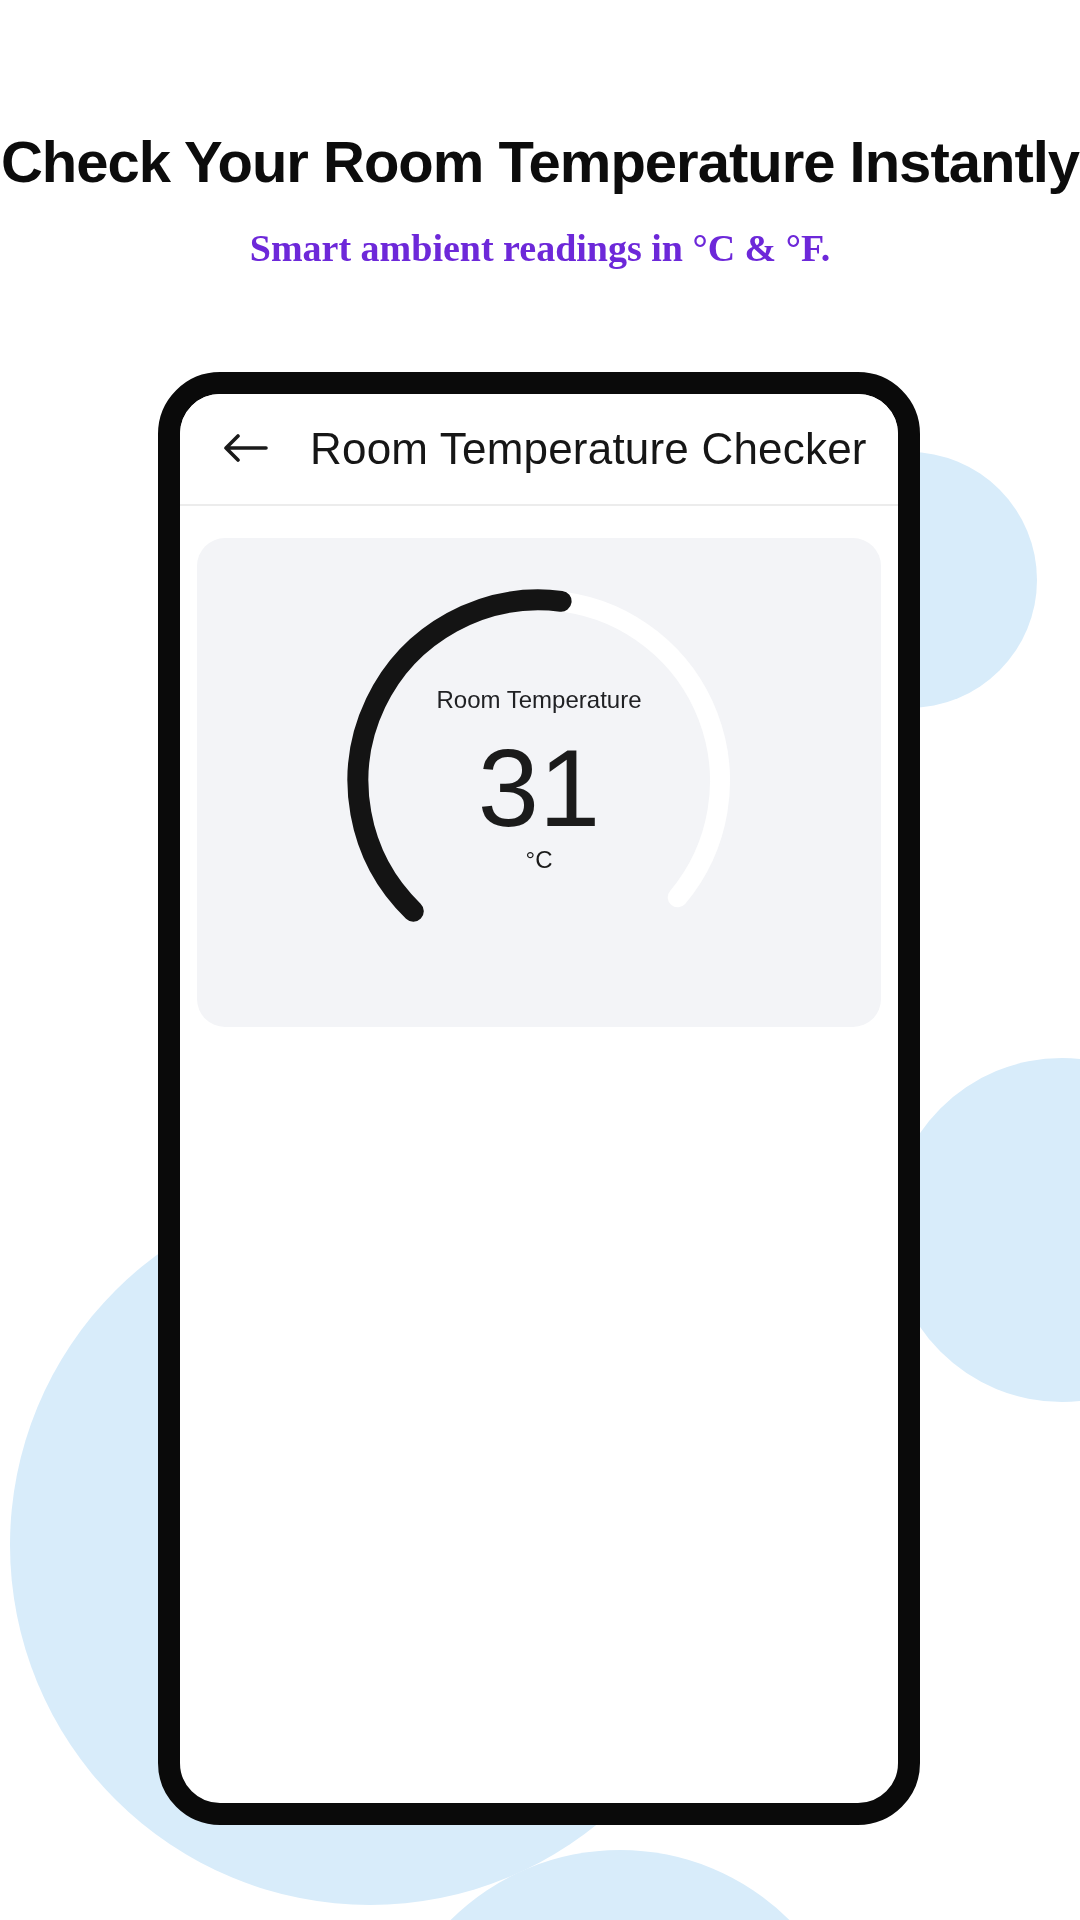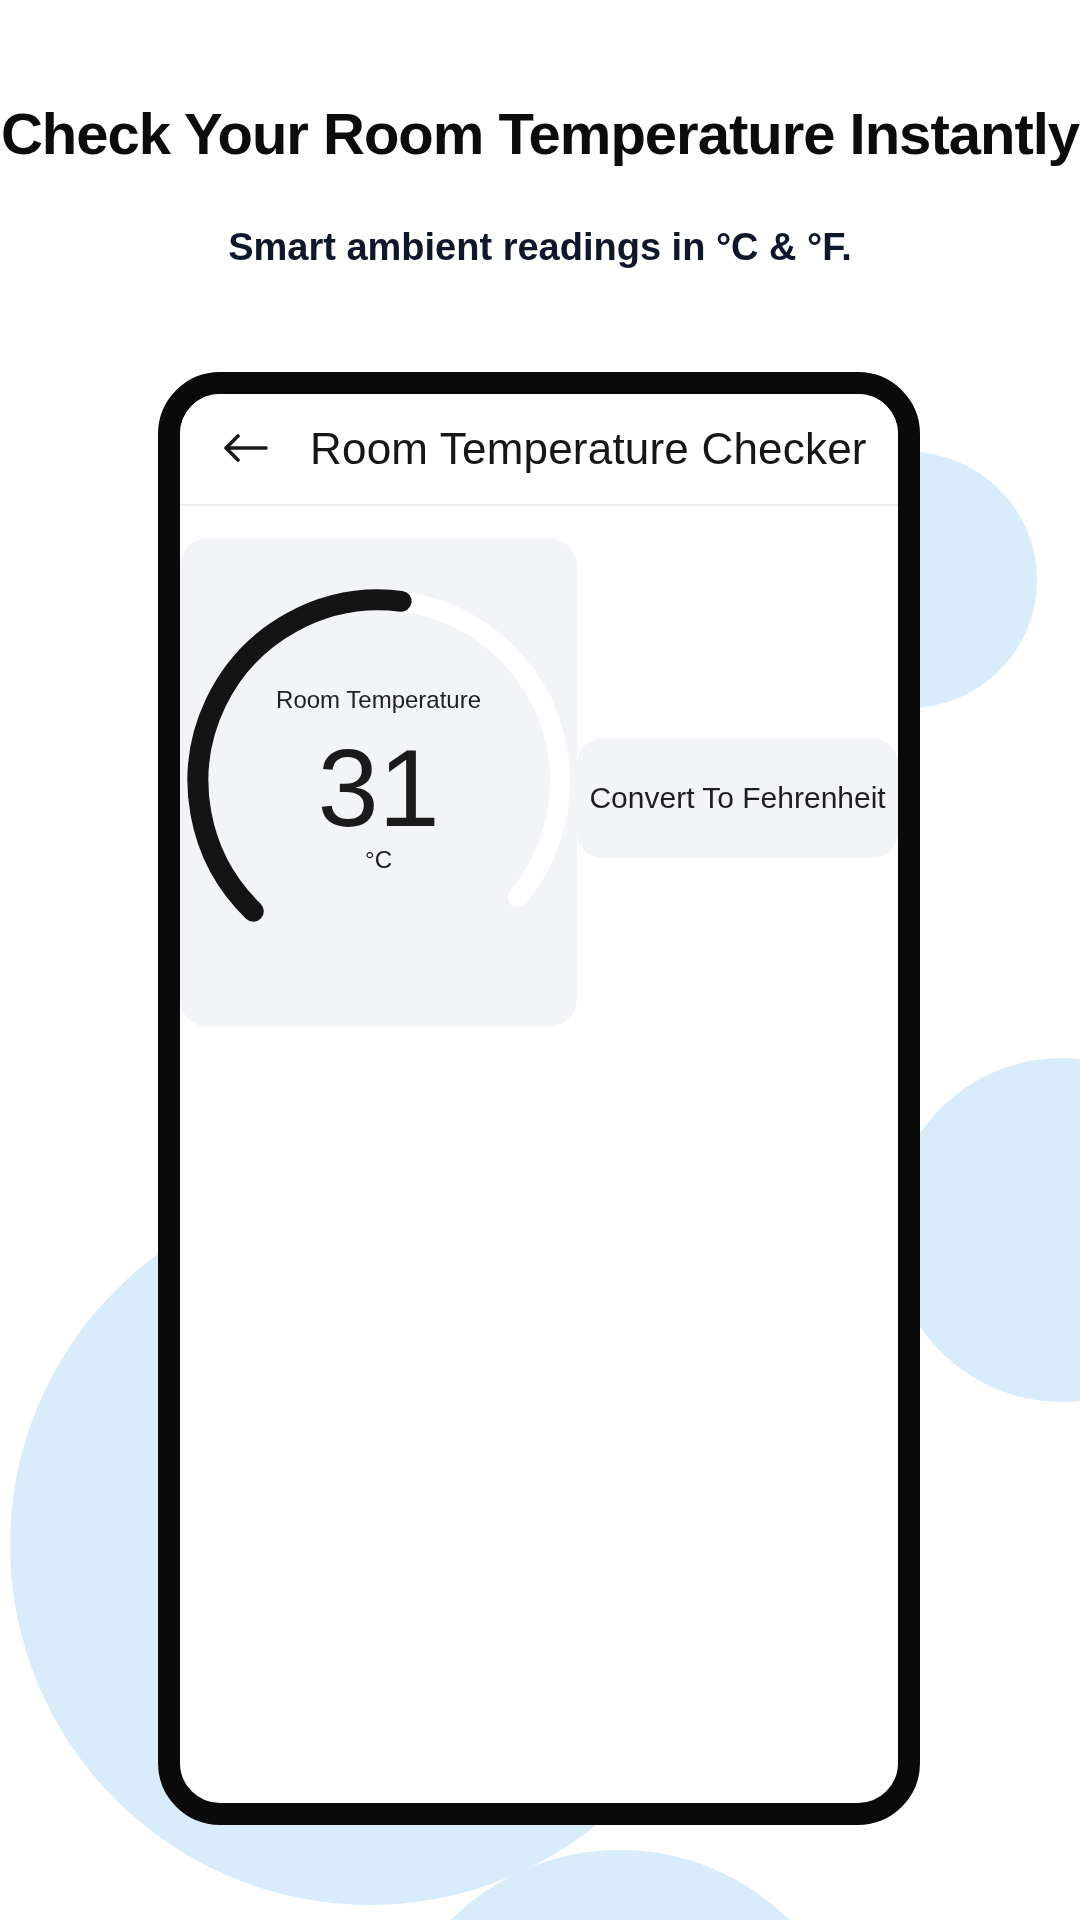--- a/index.html
+++ b/index.html
@@ -9,26 +9,26 @@
   }
   
   .bg-circle{position:absolute;border-radius:50%;background:var(--accent-blue,#d8ecfa);}
   .bg-circle.c1{width:256px;height:256px;left:781px;top:452px;}
   .bg-circle.c2{width:344px;height:344px;left:890px;top:1058px;}
   .bg-circle.c3{width:720px;height:720px;left:10px;top:1185px;}
   .bg-circle.c4{width:480px;height:480px;left:380px;top:1850px;}
 
   
   .page-heading{
-    position:absolute;top:100px;left:0;width:100%;text-align:center;
+    position:absolute;top:128px;left:0;width:100%;text-align:center;
     font-size:58px;font-weight:700;letter-spacing:-1px;color:#0c0c0c;white-space:nowrap;
   }
   .page-subheading{
     position:absolute;top:226px;left:0;width:100%;text-align:center;
-    font-size:38px;font-weight:700;color:#0f172a;white-space:nowrap;
+    font-size:38px;font-weight:700;color:#6d28d9;white-space:nowrap;font-family:Liberation Serif, serif;
   }
 
   
   .phone{
     position:absolute;left:158px;top:372px;width:762px;height:1453px;
     box-sizing:border-box;border:22px solid #0a0a0a;border-radius:62px;
     background:#ffffff;overflow:hidden;
   }
   .app-bar{
     height:110px;display:flex;align-items:center;padding-left:42px;
@@ -36,21 +36,21 @@
   }
   .back-button{
     width:46px;height:30px;display:flex;align-items:center;justify-content:center;
     background:none;border:none;padding:0;cursor:pointer;
   }
   .app-bar-title{
     margin-left:42px;font-size:44px;color:#161616;letter-spacing:0.2px;
   }
   .app-divider{height:2px;background:#ececec;}
 
-  .phone-content{display:flex;align-items:center;padding-top:32px;}
+  .phone-content{display:flex;flex-direction:column;align-items:center;padding-top:32px;}
 
   .gauge-card{
     position:relative;width:684px;height:489px;border-radius:28px;
     background:#f3f4f7;
   }
   .gauge-svg{position:absolute;left:calc(50% - 220px);top:23px;}
   .gauge-text{
     position:absolute;top:148px;left:0;width:100%;text-align:center;
   }
   .gauge-label{font-size:24px;color:#202124;line-height:28px;}
@@ -94,17 +94,14 @@
         <path id="gauge-track" fill="none" stroke-linecap="round" d="M 245.2 40.8 A 181 181 0 0 1 358.7 336.3" stroke="#ffffff" stroke-width="20"></path>
         <path id="gauge-filled" fill="none" stroke-linecap="round" d="M 94.3 350.2 A 181 181 0 0 1 242.1 40.3" stroke="#141414" stroke-width="21"></path>
       </svg>
       <div class="gauge-text">
         <div class="gauge-label">Room Temperature</div>
         <div class="gauge-value">31</div>
         <div class="gauge-unit">°C</div>
       </div>
     </div>
 
-    <button class="convert-button">
-      <span>Convert To Fehrenheit</span>
-    </button>
   </div>
 </div>
 
 </body></html>

